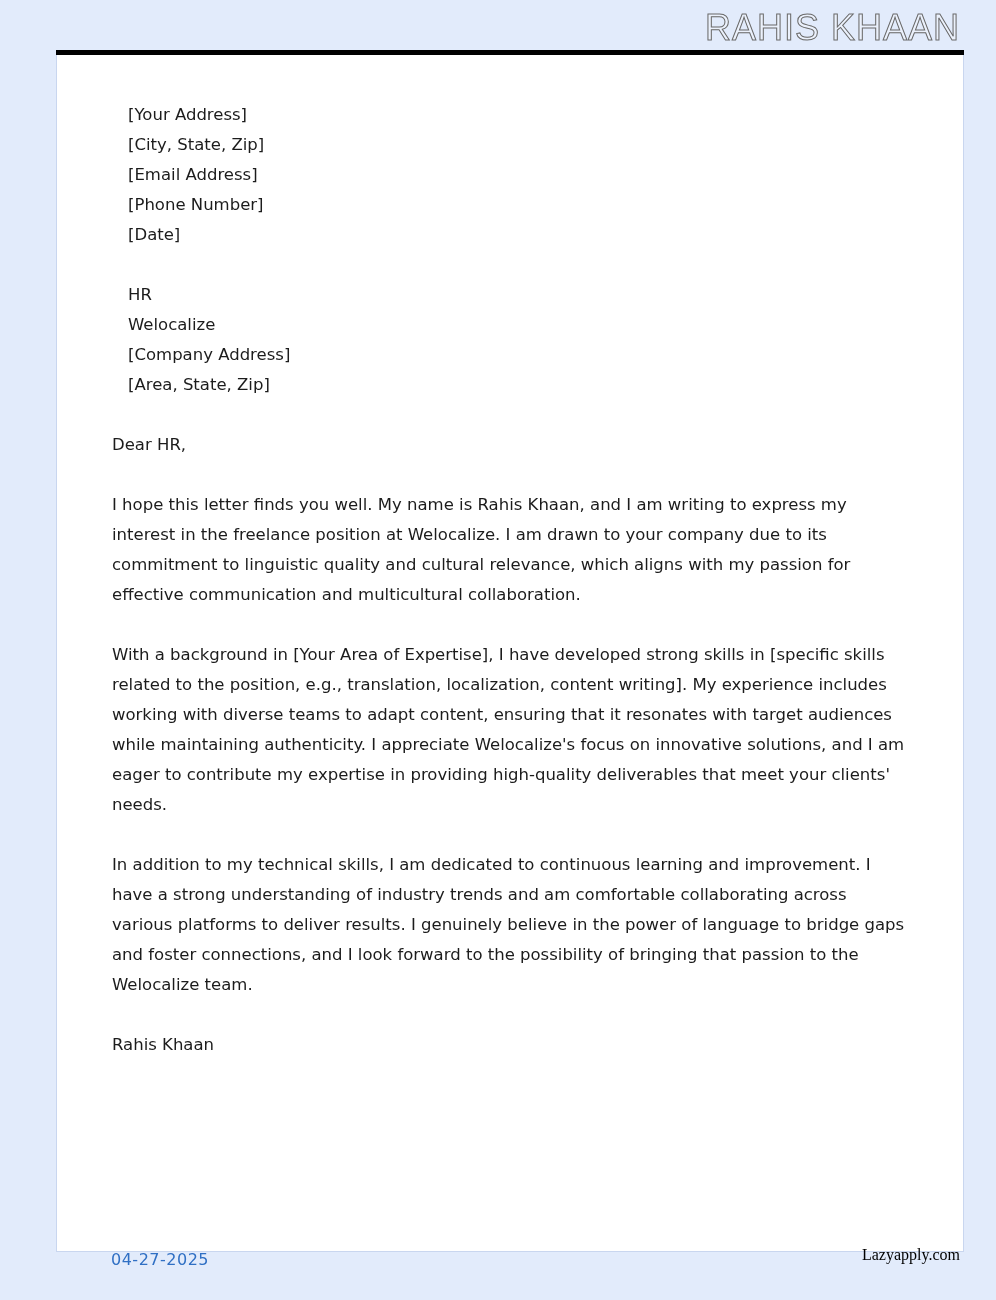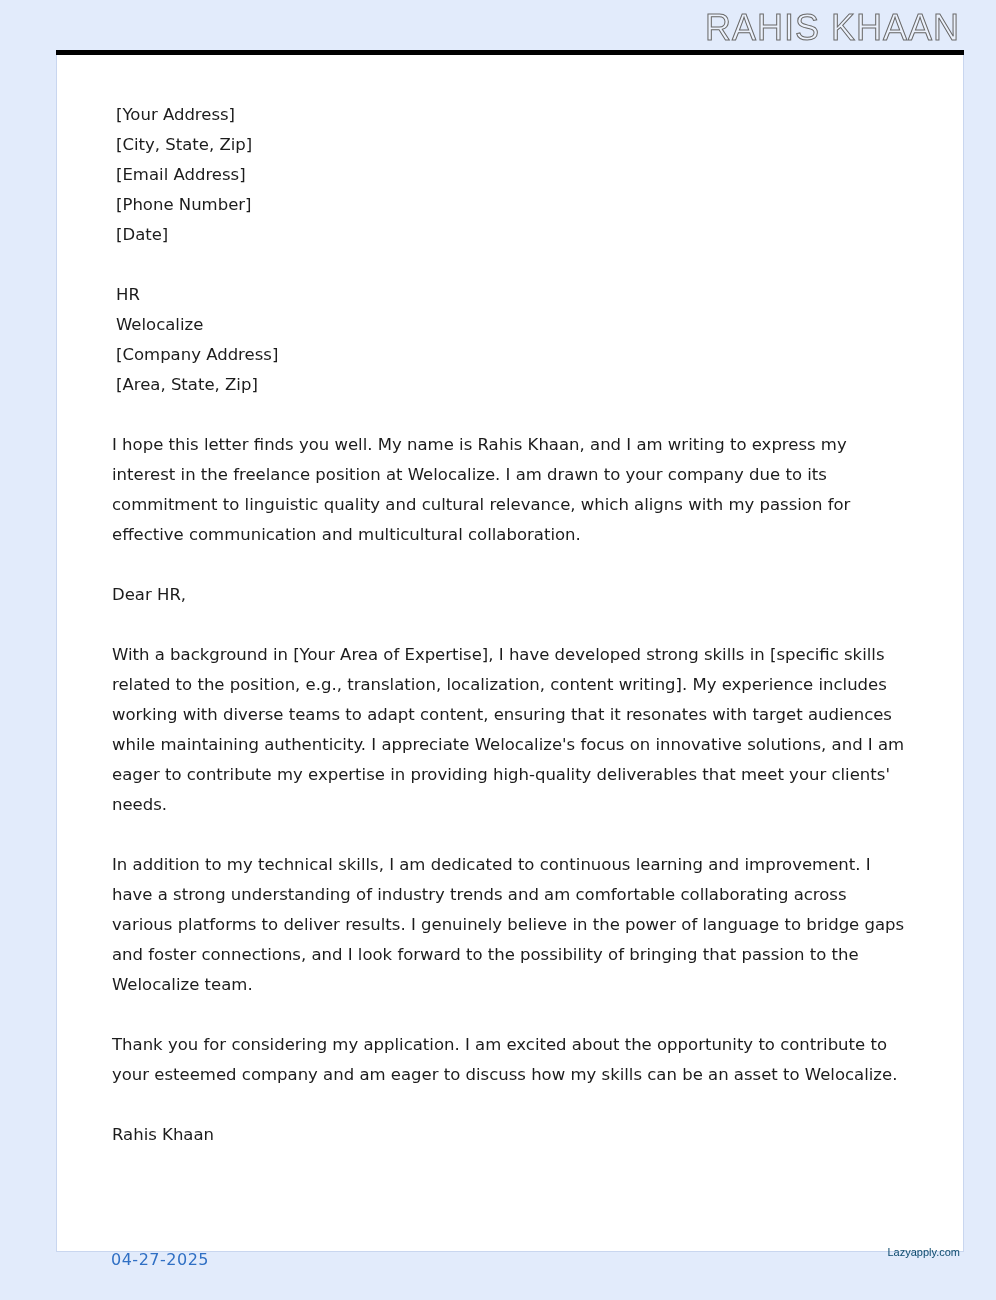--- a/index.html
+++ b/index.html
@@ -79,21 +79,21 @@
     left: 55px;
     top: 45px;
     width: 800px;
     font-family: "DejaVu Sans", sans-serif;
     font-size: 16.5px;
     line-height: 30px;
     color: #1c1c1c;
   }
 
   .block {
-    margin: 0 0 30px 4px;
+    margin: 0 0 30px 16px;
     white-space: pre-line;
   }
 
   .para {
     margin: 0 0 30px 0;
     text-align: left;
   }
 
   .signoff {
     margin: 0 0 30px 0;
@@ -111,23 +111,23 @@
     font-family: "DejaVu Sans", sans-serif;
     font-size: 16px;
     color: #2f6fc4;
     letter-spacing: 0.5px;
   }
 
   .footer-brand {
     position: absolute;
     right: 48px;
     top: 1246px;
-    font-family: Liberation Sans, sans-serif;
-    font-size: 11px;
-    color: #0c4a6e;
+    font-family: Liberation Serif, serif;
+    font-size: 16px;
+    color: #000000;
   }
 </style>
 </head>
 <body>
 
 <div class="page">
 
   <div class="header">
     <div class="header-name">RAHIS KHAAN</div>
   </div>
@@ -141,29 +141,28 @@
 [City, State, Zip]
 [Email Address]
 [Phone Number]
 [Date]</p>
 
       <p class="block">HR
 Welocalize
 [Company Address]
 [Area, State, Zip]</p>
 
+      <p class="para">Dear HR,</p>
+
       <p class="para">I hope this letter finds you well. My name is Rahis Khaan, and I am writing to express my interest in the freelance position at Welocalize. I am drawn to your company due to its commitment to linguistic quality and cultural relevance, which aligns with my passion for effective communication and multicultural collaboration.</p>
-
-      <p class="para">Dear HR,</p>
 
       <p class="para">With a background in [Your Area of Expertise], I have developed strong skills in [specific skills related to the position, e.g., translation, localization, content writing]. My experience includes working with diverse teams to adapt content, ensuring that it resonates with target audiences while maintaining authenticity. I appreciate Welocalize's focus on innovative solutions, and I am eager to contribute my expertise in providing high-quality deliverables that meet your clients' needs.</p>
 
       <p class="para">In addition to my technical skills, I am dedicated to continuous learning and improvement. I have a strong understanding of industry trends and am comfortable collaborating across various platforms to deliver results. I genuinely believe in the power of language to bridge gaps and foster connections, and I look forward to the possibility of bringing that passion to the Welocalize team.</p>
 
-      <p class="para">Thank you for considering my application. I am excited about the opportunity to contribute to your esteemed company and am eager to discuss how my skills can be an asset to Welocalize.</p>
 
 
       <p class="signature">Rahis Khaan</p>
 
     </div>
   </div>
 
   <div class="footer-date">04-27-2025</div>
 
   <div class="footer-brand">Lazyapply.com</div>

